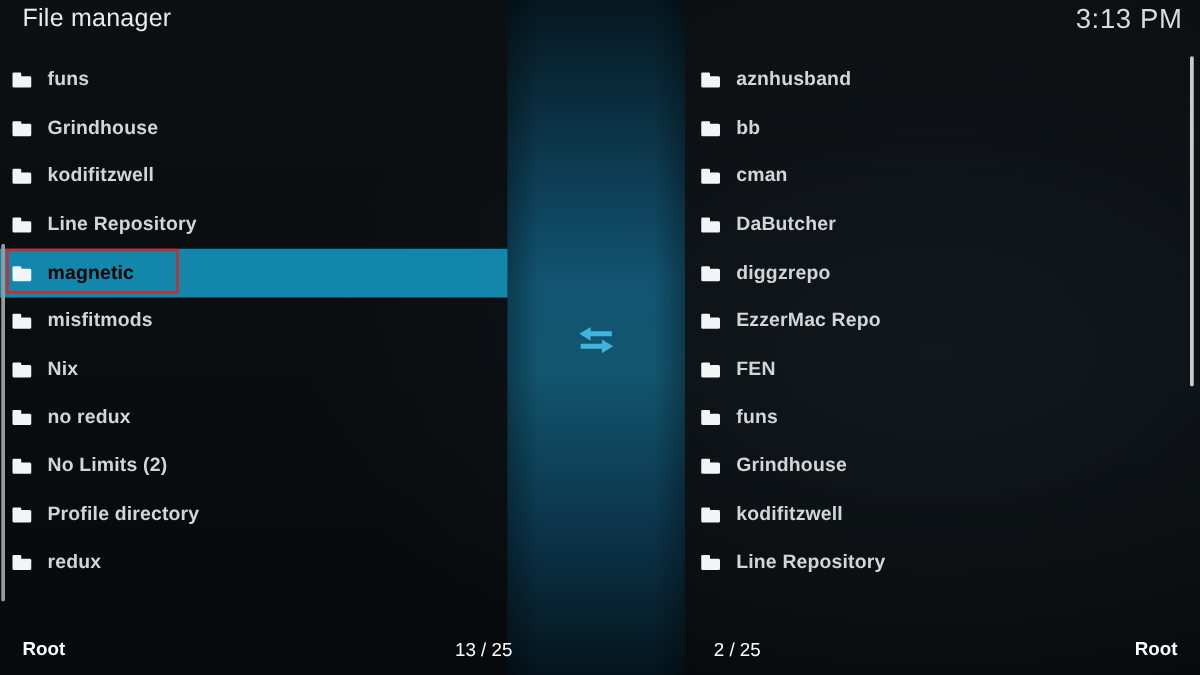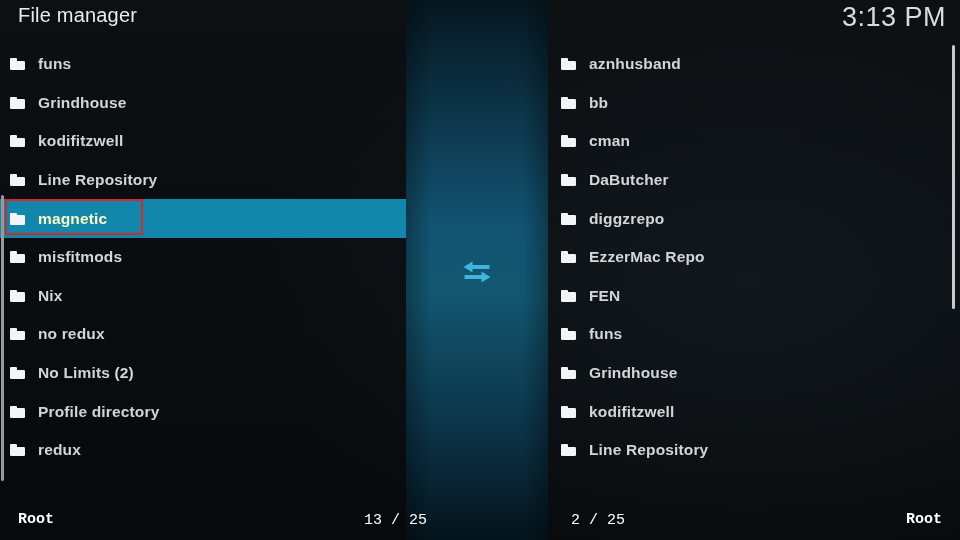--- a/index.html
+++ b/index.html
@@ -41,21 +41,21 @@
   }
 
   
   .header { position:absolute; left:0; top:0; width:960px; height:44px; z-index:4; }
   .page-title {
     position:absolute; left:18px; top:4px;
     font-size:20px; font-weight:400; color:#e8eaec; letter-spacing:0.2px;
   }
   .clock {
     position:absolute; right:14px; top:2px;
-    font-size:27px; font-weight:300; color:#d9dcdf; letter-spacing:0.5px;
+    font-size:22px; font-weight:300; color:#d9dcdf; letter-spacing:0.5px;
   }
 
   
   .panel { position:absolute; top:45px; height:460px; z-index:2; }
   .panel-left  { left:0px;   width:406px; }
   .panel-right { left:548px; width:478px; }
 
   .file-list { position:relative; width:100%; height:100%; }
 
   .file-row {
@@ -79,35 +79,35 @@
   .folder-ico .body {
     position:absolute; left:0; top:2.6px; width:15px; height:9.4px;
     background:#f2f4f5; border-radius:1.2px;
   }
 
   
   .file-row.selected {
     background:#1287ab;
     width:406px; margin-left:0; padding-left:10px;
   }
-  .file-row.selected .fname { color:#fef9c3; }
+  .file-row.selected .fname { color:#000000; }
 
   
   .scroll-left {
     position:absolute; left:1px; top:195px; width:3px; height:286px;
     background:#97999b; border-radius:2px; z-index:5;
   }
   .scroll-right {
     position:absolute; left:952px; top:45px; width:3px; height:264px;
     background:#c8cacc; border-radius:2px; z-index:5;
   }
 
   
   .footer { position:absolute; left:0; top:505px; width:960px; height:35px; z-index:4; }
-  .footer .lbl { position:absolute; font-size:15px; color:#ffffff;font-family:Liberation Mono, monospace; }
+  .footer .lbl { position:absolute; font-size:15px; color:#ffffff; }
   .f-left-path  { left:18px;  top:6px;  font-weight:bold; }
   .f-left-count { left:364px; top:7px;  font-weight:400; color:#dfe2e4; }
   .f-right-count{ left:571px; top:7px;  font-weight:400; color:#dfe2e4; }
   .f-right-path { right:18px; top:6px;  font-weight:bold; }
 
   
   .annot-box {
     position:absolute; left:5px; top:199px; width:138px; height:36px;
     border:2px solid #d12a2a; z-index:9; pointer-events:none;
   }

